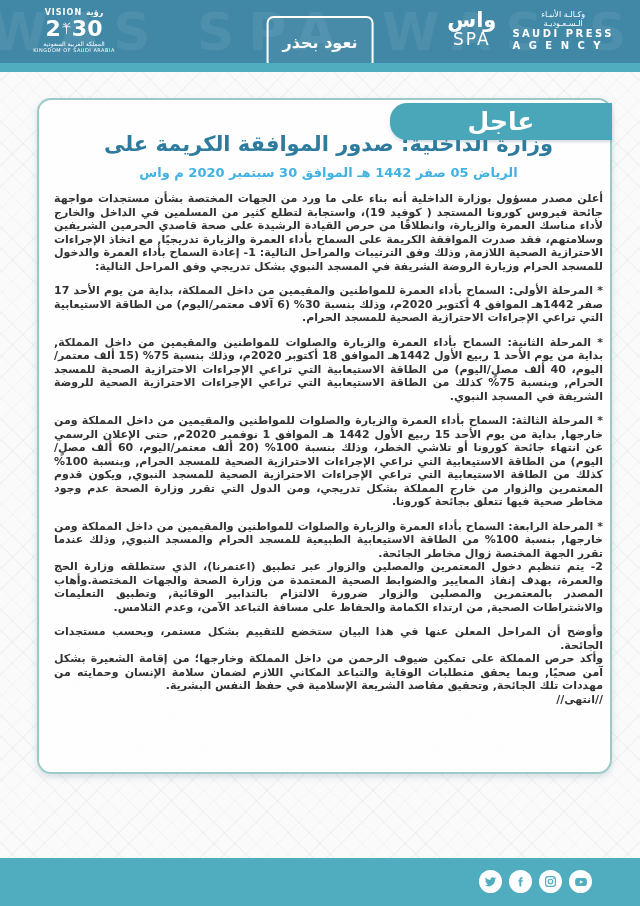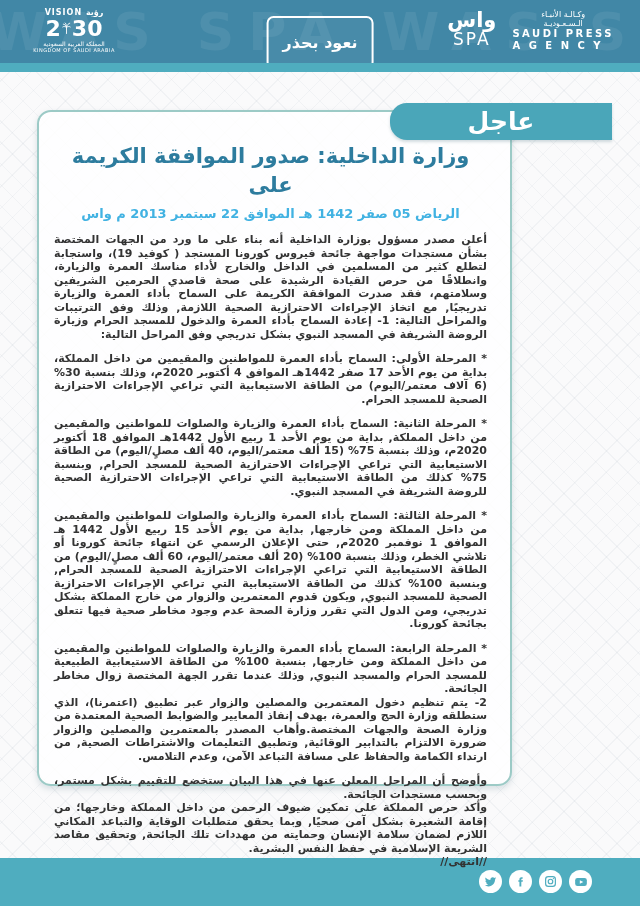--- a/index.html
+++ b/index.html
@@ -53,24 +53,24 @@
     position:absolute; top:103px; right:28px; width:222px; height:37px;
     background:#4aa6b9; border-radius:17px 0 0 17px;
     color:#fff; font-size:25px; font-weight:bold;
     display:flex; align-items:center; justify-content:center;
     direction:rtl; z-index:3;
     box-shadow:0 2px 3px rgba(80,120,130,.25);
   }
 
   
   .card {
-    position:absolute; top:110px; left:37px; width:475px; height:676px;
+    position:absolute; top:98px; left:37px; width:575px; height:676px;
     background:rgba(255,255,255,0.82);
     border:2px solid #9ccac6; border-radius:14px;
-    padding:30px 23px 8px 15px;
+    padding:30px 7px 8px 15px;
     box-shadow:0 3px 6px rgba(110,145,155,.25);
     z-index:2;
   }
   .title {
     direction:rtl; text-align:center;
     color:#2d7c9e; font-size:21px; font-weight:bold; line-height:29px;
   }
   .title .tl { display:block; }
   .dateline {
     direction:rtl; text-align:center;
@@ -140,21 +140,21 @@
   </header>
 
   <div class="strip"></div>
 
   <div class="urgent">عاجل</div>
 
   <main class="card">
     <h1 class="title">
       <span class="tl">وزارة الداخلية: صدور الموافقة الكريمة على</span>
     </h1>
-    <div class="dateline">الرياض 05 صفر 1442 هـ الموافق 22 سبتمبر 2013 م واس</div>
+    <div class="dateline">الرياض 05 صفر 1442 هـ الموافق 30 سبتمبر 2020 م واس</div>
 
     <div class="article-body">
       <p class="gap">أعلن مصدر مسؤول بوزارة الداخلية أنه بناء على ما ورد من الجهات المختصة بشأن مستجدات مواجهة جائحة فيروس كورونا المستجد ( كوفيد 19)، واستجابة لتطلع كثير من المسلمين في الداخل والخارج لأداء مناسك العمرة والزيارة، وانطلاقًا من حرص القيادة الرشيدة على صحة قاصدي الحرمين الشريفين وسلامتهم، فقد صدرت الموافقة الكريمة على السماح بأداء العمرة والزيارة تدريجيًا, مع اتخاذ الإجراءات الاحترازية الصحية اللازمة, وذلك وفق الترتيبات والمراحل التالية:   1- إعادة السماح بأداء العمرة والدخول للمسجد الحرام وزيارة الروضة الشريفة في المسجد النبوي بشكل تدريجي وفق المراحل التالية:</p>
       <p class="gap">* المرحلة الأولى: السماح بأداء العمرة للمواطنين والمقيمين من داخل المملكة، بداية من يوم الأحد 17 صفر 1442هـ الموافق 4 أكتوبر 2020م، وذلك بنسبة 30% (6 آلاف معتمر/اليوم) من الطاقة الاستيعابية التي تراعي الإجراءات الاحترازية الصحية للمسجد الحرام.</p>
       <p class="gap">* المرحلة الثانية: السماح بأداء العمرة والزيارة والصلوات للمواطنين والمقيمين من داخل المملكة, بداية من يوم الأحد 1 ربيع الأول 1442هـ الموافق 18 أكتوبر 2020م، وذلك بنسبة 75% (15 ألف معتمر/اليوم، 40 ألف مصلٍ/اليوم) من الطاقة الاستيعابية التي تراعي الإجراءات الاحترازية الصحية للمسجد الحرام, وبنسبة 75% كذلك من الطاقة الاستيعابية التي تراعي الإجراءات الاحترازية الصحية للروضة الشريفة في المسجد النبوي.</p>
       <p class="gap">* المرحلة الثالثة: السماح بأداء العمرة والزيارة والصلوات للمواطنين والمقيمين من داخل المملكة ومن خارجها, بداية من يوم الأحد 15 ربيع الأول 1442 هـ الموافق 1 نوفمبر 2020م, حتى الإعلان الرسمي عن انتهاء جائحة كورونا أو تلاشي الخطر، وذلك بنسبة 100% (20 ألف معتمر/اليوم، 60 ألف مصلٍ/اليوم) من الطاقة الاستيعابية التي تراعي الإجراءات الاحترازية الصحية للمسجد الحرام, وبنسبة 100% كذلك من الطاقة الاستيعابية التي تراعي الإجراءات الاحترازية الصحية للمسجد النبوي, ويكون قدوم المعتمرين والزوار من خارج المملكة بشكل تدريجي، ومن الدول التي تقرر وزارة الصحة عدم وجود مخاطر صحية فيها تتعلق بجائحة كورونا.</p>
       <p>* المرحلة الرابعة: السماح بأداء العمرة والزيارة والصلوات للمواطنين والمقيمين من داخل المملكة ومن خارجها, بنسبة 100% من الطاقة الاستيعابية الطبيعية للمسجد الحرام والمسجد النبوي, وذلك عندما تقرر الجهة المختصة زوال مخاطر الجائحة.</p>
       <p class="gap">2- يتم تنظيم دخول المعتمرين والمصلين والزوار عبر تطبيق (اعتمرنا)، الذي ستطلقه وزارة الحج والعمرة، بهدف إنفاذ المعايير والضوابط الصحية المعتمدة من وزارة الصحة والجهات المختصة.وأهاب المصدر بالمعتمرين والمصلين والزوار ضرورة الالتزام بالتدابير الوقائية, وتطبيق التعليمات والاشتراطات الصحية, من ارتداء الكمامة والحفاظ على مسافة التباعد الآمن، وعدم التلامس.</p>
       <p>وأوضح أن المراحل المعلن عنها في هذا البيان ستخضع للتقييم بشكل مستمر، وبحسب مستجدات الجائحة.</p>
       <p>وأكد حرص المملكة على تمكين ضيوف الرحمن من داخل المملكة وخارجها؛ من إقامة الشعيرة بشكل آمن صحيًا, وبما يحقق متطلبات الوقاية والتباعد المكاني اللازم لضمان سلامة الإنسان وحمايته من مهددات تلك الجائحة, وتحقيق مقاصد الشريعة الإسلامية في حفظ النفس البشرية.</p>

